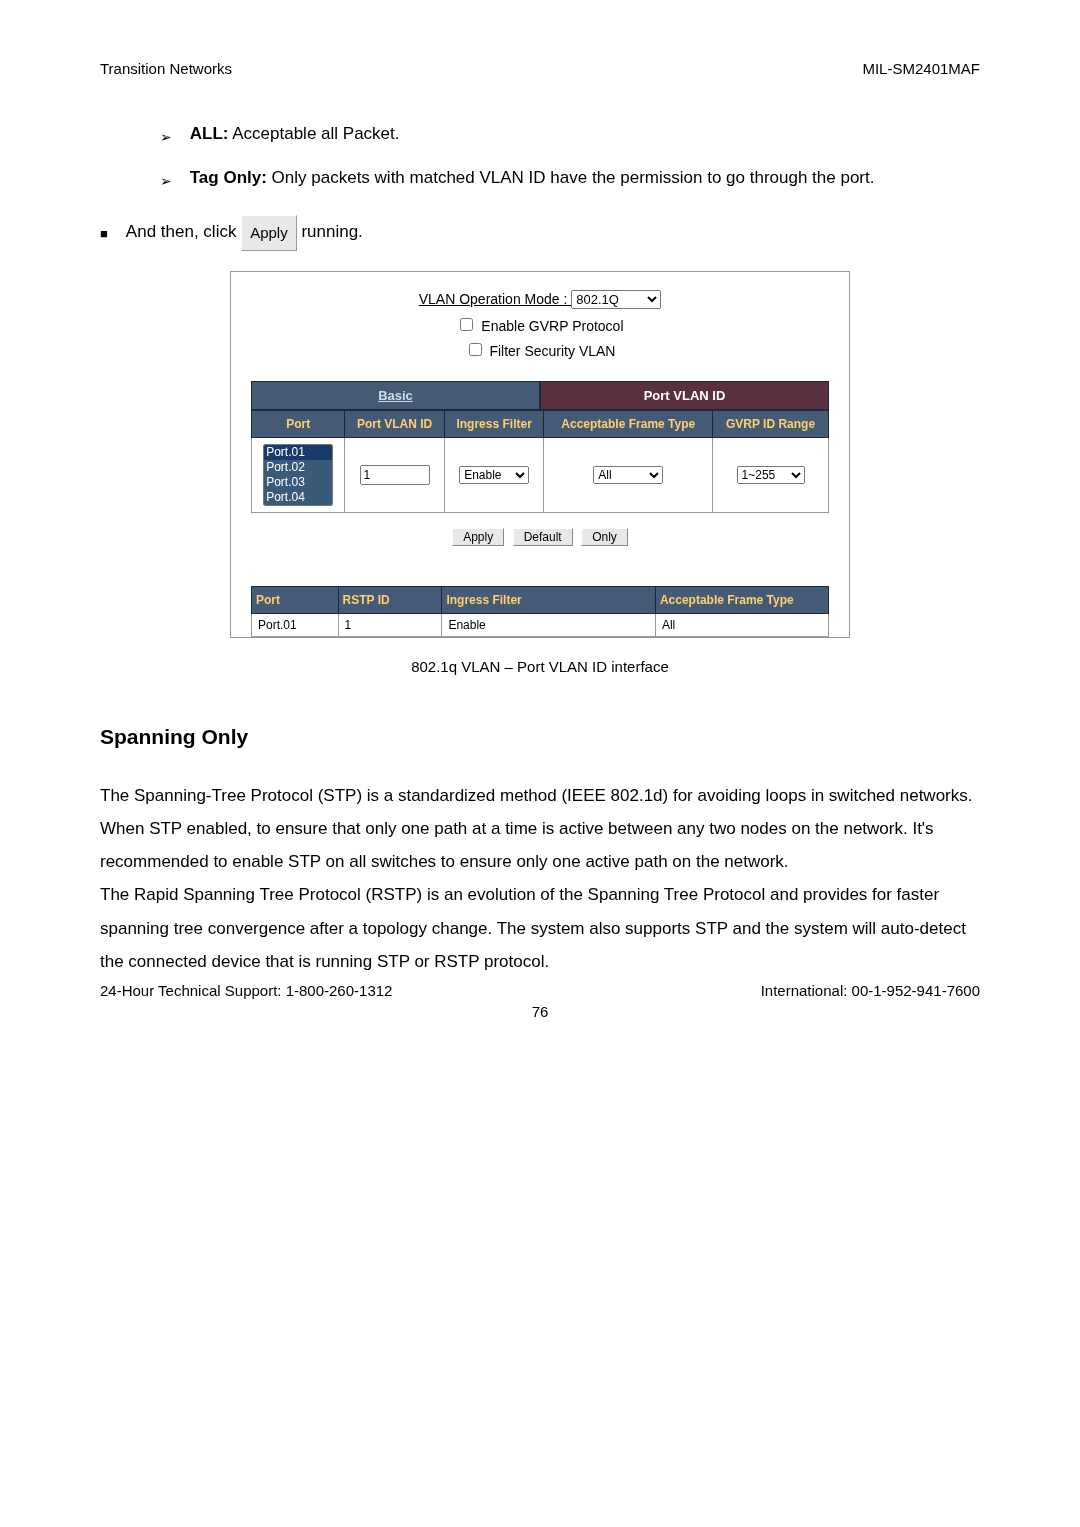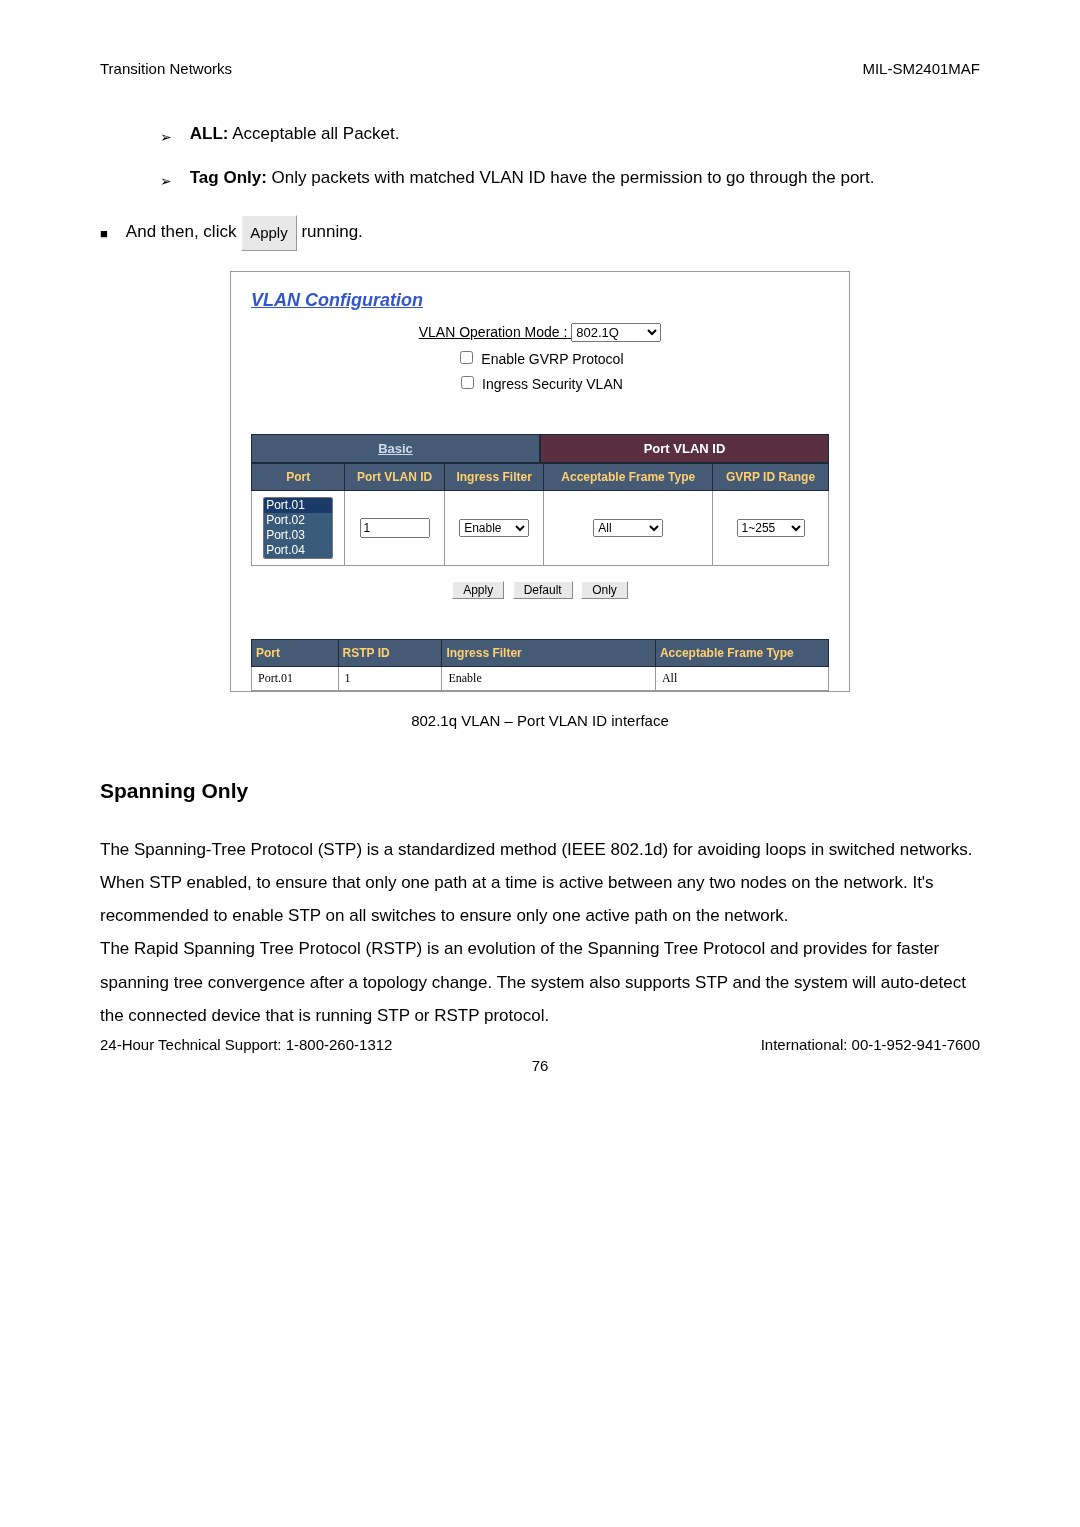--- a/index.html
+++ b/index.html
@@ -76,21 +76,21 @@
     width: 90px;
   }
   .check-row {
     text-align: center;
     font-size: 14px;
     margin-bottom: 6px;
   }
   .check-row input { margin-right: 4px; }
   .tabs {
     display: flex;
-    margin-top: 42px;
+    margin-top: 22px;
   }
   .tab {
     flex: 1;
     background: #455a75;
     color: #fff;
     text-align: center;
     padding: 6px 0;
     font-size: 13px;
     font-weight: bold;
     border: 1px solid #1a2a3a;
@@ -163,21 +163,20 @@
     color: #ffd070;
     padding: 6px 4px;
     border: 1px solid #1a2a3a;
     font-weight: bold;
     text-align: left;
   }
   .result-table td {
     border: 1px solid #999;
     padding: 4px 6px;
     text-align: left;
-    font-family: Liberation Serif, serif;
   }
   .caption {
     text-align: center;
     font-size: 15px;
     margin: 14px 0 50px 0;
   }
   h2.section {
     font-size: 21px;
     font-weight: bold;
     margin: 0 0 30px 0;
@@ -221,35 +220,34 @@
 <div class="bullet-item" style="margin-left:0">
   <span class="bullet-square">■</span>
   <span class="bullet-text">
     <span>And then, click  </span>
     <span class="apply-btn">Apply</span>
     <span>  running.</span>
   </span>
 </div>
 
 <div class="screenshot-wrap">
-  <div class="vlan-title">VLAN Configuration</div>
 
   <div class="op-mode-row">
     <span>VLAN Operation Mode :</span>
     <select>
       <option>802.1Q</option>
     </select>
   </div>
   <div class="check-row">
     <input type="checkbox" style="">
     <span>Enable GVRP Protocol</span>
   </div>
   <div class="check-row">
     <input type="checkbox" style="">
-    <span>Ingress Security VLAN</span>
+    <span>Filter Security VLAN</span>
   </div>
 
   <div class="tabs">
     <div class="tab inactive">Basic</div>
     <div class="tab active">Port VLAN ID</div>
   </div>
 
   <table class="config-table">
     <tbody>
         <tr>

